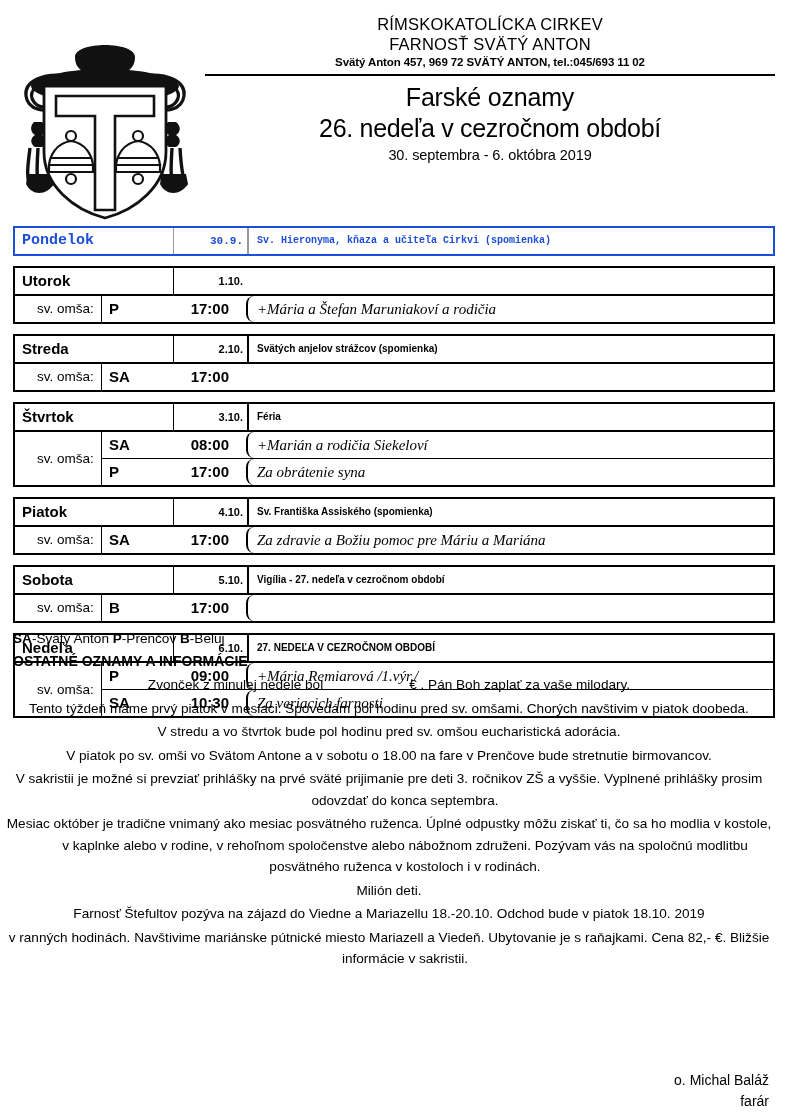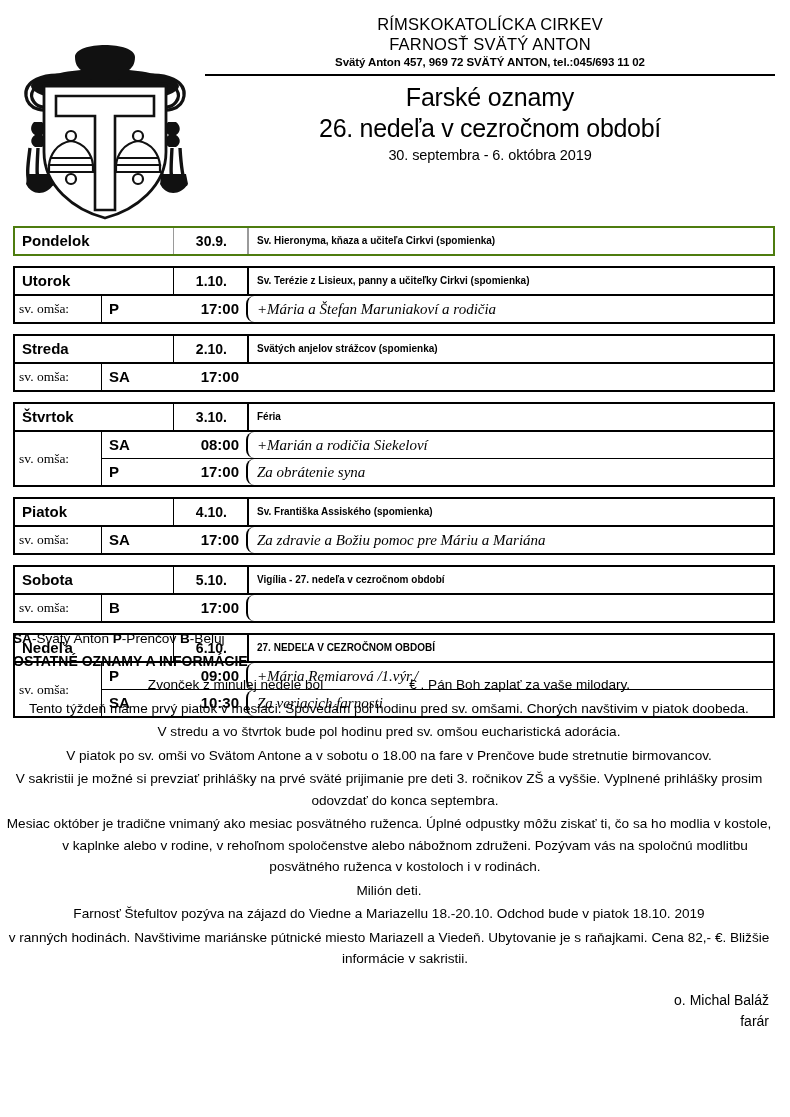--- a/index.html
+++ b/index.html
@@ -79,22 +79,23 @@
     left: 13px;
     top: 226px;
     width: 762px;
   }
   .daygroup {
     border: 2px solid #000;
     margin-bottom: 10px;
     background: #fff;
   }
   .daygroup.past {
-    border: 2px solid #4d7c0f;
-    color: #000000;
+    border: 2px solid #1d4ed8;
+    color: #1d4ed8;
+    font-family: Liberation Mono, monospace;
   }
   .row {
     display: flex;
     align-items: stretch;
     min-height: 24px;
   }
   .c-day {
     width: 158px;
     flex: 0 0 158px;
     box-sizing: border-box;
@@ -102,23 +103,23 @@
     font-size: 15px;
     font-weight: bold;
     line-height: 22px;
     display: flex;
     align-items: center;
   }
   .c-date {
     width: 74px;
     flex: 0 0 74px;
     box-sizing: border-box;
-    padding: 2px 20px 2px 0;
+    padding: 2px 4px 2px 0;
     text-align: right;
-    font-size: 14px;
+    font-size: 11px;
     font-weight: bold;
     line-height: 22px;
     border-left: 1.5px solid #000;
     display: flex;
     align-items: center;
     justify-content: flex-end;
   }
   .past .c-date { border-left: 1.5px solid #9a9a9a; }
   .c-title {
     flex: 1 1 auto;
@@ -136,26 +137,25 @@
   
   .massblock {
     display: flex;
     align-items: stretch;
     border-top: 2px solid #000;
   }
   .c-masslabel {
     width: 86px;
     flex: 0 0 86px;
     box-sizing: border-box;
-    padding: 2px 0 2px 4px;
+    padding: 2px 0 2px 22px;
     font-size: 13.5px;
     line-height: 20px;
     display: flex;
     align-items: center;
-    font-family: Liberation Serif, serif;
   }
   .massrows {
     flex: 1 1 auto;
     border-left: 1.5px solid #000;
   }
   .massrow {
     display: flex;
     align-items: stretch;
     min-height: 24px;
   }
@@ -170,21 +170,21 @@
     font-size: 15px;
     font-weight: bold;
     line-height: 22px;
     display: flex;
     align-items: center;
   }
   .c-time {
     width: 74px;
     flex: 0 0 74px;
     box-sizing: border-box;
-    padding: 2px 7px 2px 0;
+    padding: 2px 17px 2px 0;
     text-align: center;
     font-size: 15px;
     font-weight: bold;
     line-height: 22px;
     display: flex;
     align-items: center;
     justify-content: flex-end;
   }
   .c-intent {
     flex: 1 1 auto;
@@ -231,21 +231,21 @@
   }
   .gap {
     display: inline-block;
     width: 86px;
   }
 
   
   .signature {
     position: absolute;
     right: 21px;
-    top: 990px;
+    top: 1070px;
     text-align: right;
     font-size: 14px;
     line-height: 21px;
   }
 </style>
 </head>
 <body>
 
 <div class="page">
 
@@ -323,21 +323,20 @@
         <div class="row">
           <div class="c-day">Pondelok</div>
           <div class="c-date">30.9.</div>
           <div class="c-title">Sv. Hieronyma, kňaza a učiteľa Cirkvi (spomienka)</div>
         </div>
       </div>
       <div class="daygroup">
         <div class="row">
           <div class="c-day">Utorok</div>
           <div class="c-date">1.10.</div>
-          <div class="c-title">Sv. Terézie z Lisieux, panny a učiteľky Cirkvi (spomienka)</div>
         </div>
         <div class="massblock">
           <div class="c-masslabel">sv. omša:</div>
           <div class="massrows">
             <div class="massrow">
               <div class="c-loc">P</div>
               <div class="c-time">17:00</div>
               <div class="c-intent">+Mária a Štefan Maruniakoví a rodičia</div>
             </div>
           </div>

